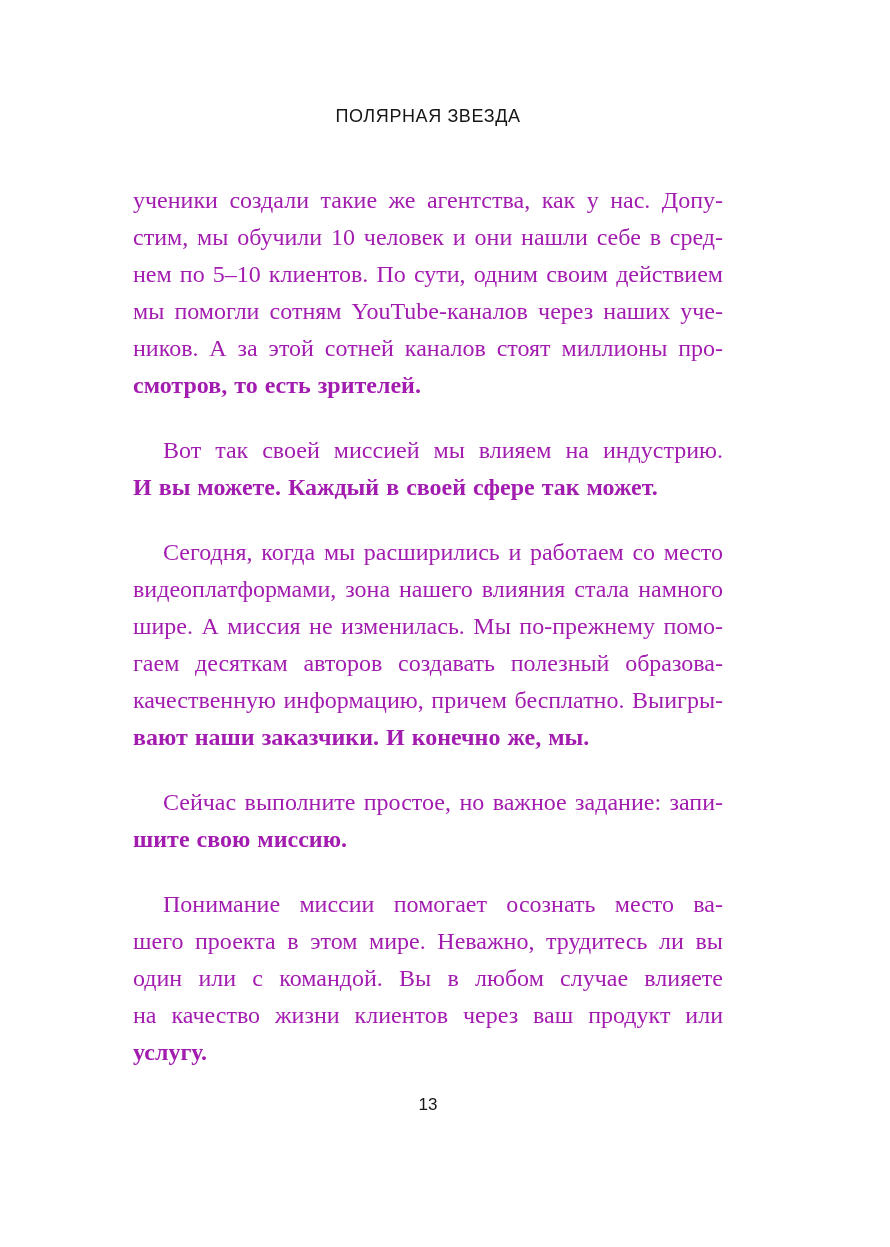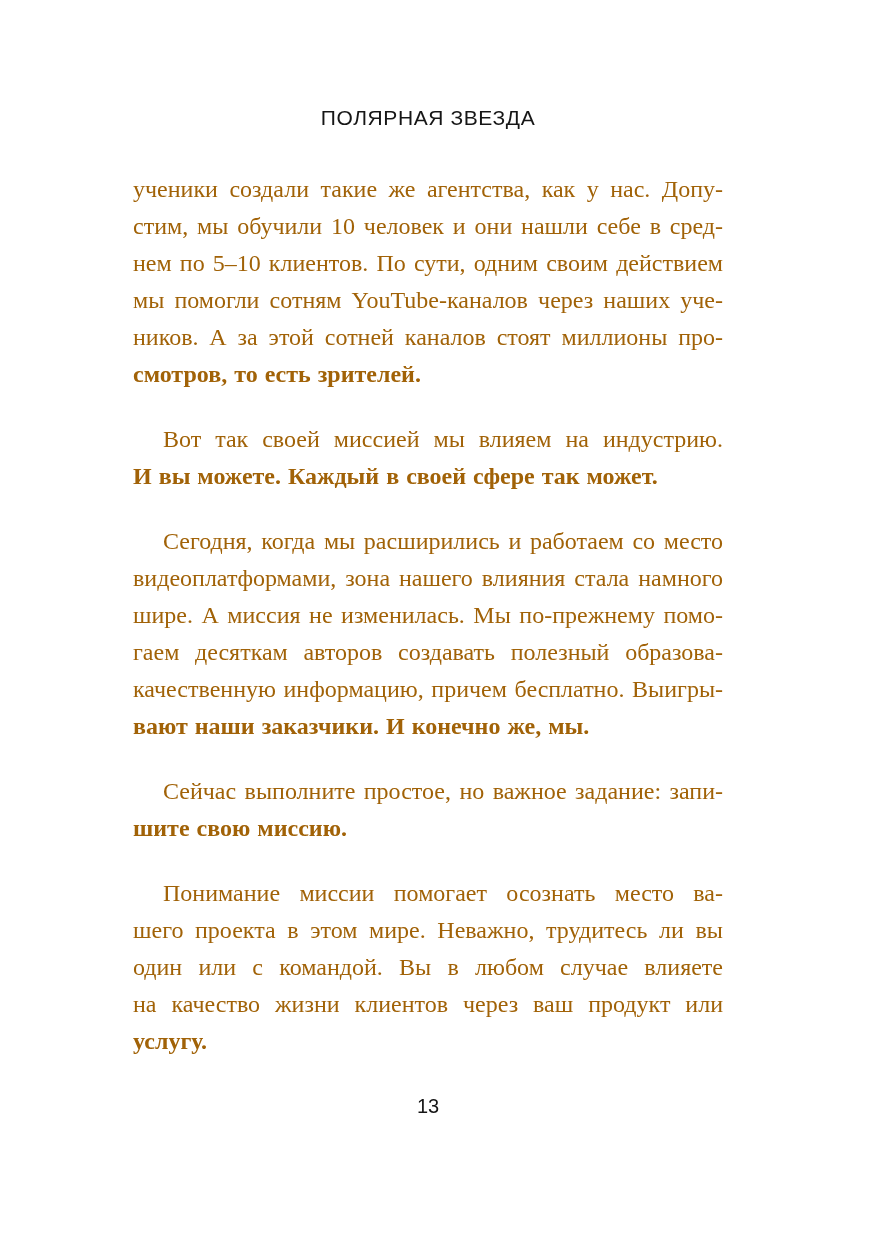--- a/index.html
+++ b/index.html
@@ -16,33 +16,33 @@
     font-family: "Liberation Serif", serif;
     overflow: hidden;
   }
   .running-header {
     position: absolute;
     top: 106px;
     left: 133px;
     width: 590px;
     text-align: center;
     font-family: "Liberation Sans", sans-serif;
-    font-size: 21px;
+    font-size: 18px;
     font-weight: 500;
     letter-spacing: 0.6px;
     color: #161616;
   }
   .body-text {
     position: absolute;
-    top: 171px;
+    top: 182px;
     left: 133px;
     width: 590px;
     font-size: 24px;
     line-height: 37px;
-    color: #a16207;
+    color: #a21caf;
   }
   .paragraph + .paragraph {
     margin-top: 28px;
   }
   .paragraph .line {
     text-align: justify;
     text-align-last: justify;
     word-spacing: 1px;
     white-space: normal;
   }
@@ -53,21 +53,21 @@
   .paragraph.indented .line:first-child {
     text-indent: 30px;
   }
   .page-number {
     position: absolute;
     top: 1095px;
     left: 133px;
     width: 590px;
     text-align: center;
     font-family: "Liberation Sans", sans-serif;
-    font-size: 20px;
+    font-size: 17px;
     color: #161616;
   }
 </style>
 </head>
 <body>
 
 <div class="page">
   <div class="running-header">ПОЛЯРНАЯ ЗВЕЗДА</div>
 
   <div class="body-text" id="body-text">

